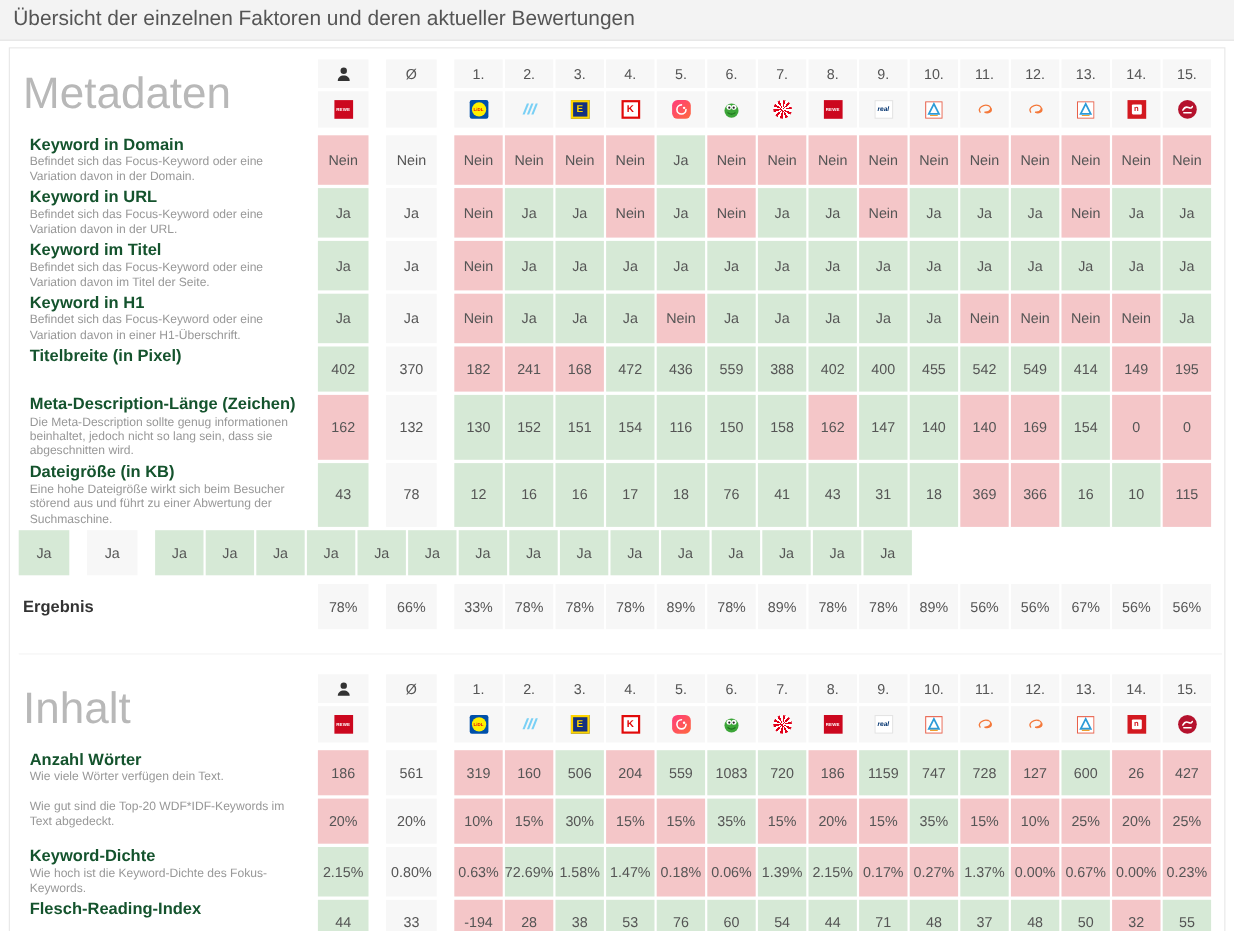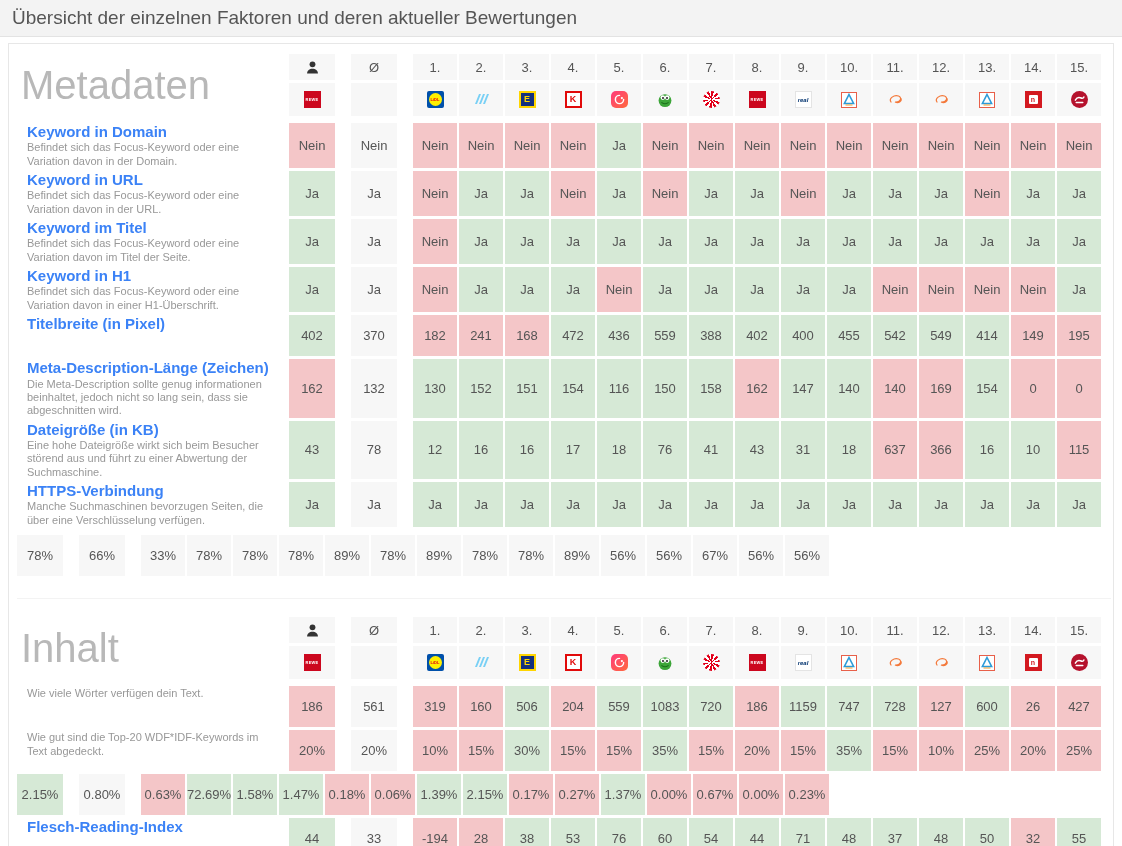--- a/index.html
+++ b/index.html
@@ -16,21 +16,21 @@
   .section-title{width:272px;font-size:40px;font-weight:300;color:var(--title-gray);padding-left:4px;line-height:1.4}
   .hstack{display:flex;flex-direction:column;margin-right:2px}
   .hstack.wide{margin-right:16px}
   .hnum,.hfav{width:44px;background:var(--neutral);display:flex;align-items:center;justify-content:center}
   .hstack.wide .hnum,.hstack.wide .hfav{width:46px}
   .hnum{height:26px;margin-bottom:3px;font-size:13px;color:#555}
   .hfav{height:33px}
   .trow{display:flex;margin-bottom:3px}
   .trow.result{margin-top:8px}
   .tlabel{width:272px;padding:0 12px 0 10px}
-  .tlabel .rt{font-size:15px;font-weight:700;color:#3b82f6;line-height:1.15}
+  .tlabel .rt{font-size:15px;font-weight:700;color:#14532d;line-height:1.15}
   .tlabel .rd{font-size:11px;color:#989898;line-height:1.22;margin-top:1px}
   .tlabel.resultlabel{font-size:15px;font-weight:700;color:#333;padding-left:4px;display:flex;align-items:center}
   .cell{width:44px;min-height:41px;margin-right:2px;display:flex;align-items:center;justify-content:center;
         font-size:13px;color:var(--cell-text)}
   .cell.wide{width:46px;margin-right:16px}
   .good{background:var(--good)} .bad{background:var(--bad)} .neutral{background:var(--neutral)}
   
   .fv{width:17px;height:17px;display:flex;align-items:center;justify-content:center;font-weight:700;line-height:1}
   .fv-rewe{background:#cc071e;color:#fff;font-size:4px;letter-spacing:.2px}
   .fv-lidl{background:#0050aa;border-radius:2px}
@@ -363,50 +363,47 @@
           <div class="cell good">12</div>
           <div class="cell good">16</div>
           <div class="cell good">16</div>
           <div class="cell good">17</div>
           <div class="cell good">18</div>
           <div class="cell good">76</div>
           <div class="cell good">41</div>
           <div class="cell good">43</div>
           <div class="cell good">31</div>
           <div class="cell good">18</div>
-          <div class="cell bad">637</div>
+          <div class="cell bad">369</div>
           <div class="cell bad">366</div>
           <div class="cell good">16</div>
           <div class="cell good">10</div>
           <div class="cell bad">115</div>
         </div>
         <div class="trow">
-          <div class="tlabel">
-            <div class="rt">HTTPS-Verbindung</div>
-            <div class="rd">Manche Suchmaschinen bevorzugen Seiten, die über eine Verschlüsselung verfügen.</div>
-          </div>
           <div class="cell wide good">Ja</div>
           <div class="cell wide neutral">Ja</div>
           <div class="cell good">Ja</div>
           <div class="cell good">Ja</div>
           <div class="cell good">Ja</div>
           <div class="cell good">Ja</div>
           <div class="cell good">Ja</div>
           <div class="cell good">Ja</div>
           <div class="cell good">Ja</div>
           <div class="cell good">Ja</div>
           <div class="cell good">Ja</div>
           <div class="cell good">Ja</div>
           <div class="cell good">Ja</div>
           <div class="cell good">Ja</div>
           <div class="cell good">Ja</div>
           <div class="cell good">Ja</div>
           <div class="cell good">Ja</div>
         </div>
         <div class="trow result">
+          <div class="tlabel resultlabel">Ergebnis</div>
           <div class="cell wide neutral">78%</div>
           <div class="cell wide neutral">66%</div>
           <div class="cell neutral">33%</div>
           <div class="cell neutral">78%</div>
           <div class="cell neutral">78%</div>
           <div class="cell neutral">78%</div>
           <div class="cell neutral">89%</div>
           <div class="cell neutral">78%</div>
           <div class="cell neutral">89%</div>
           <div class="cell neutral">78%</div>
@@ -575,20 +572,21 @@
               <div class="fv fv-ross">
                 <svg width="11" height="11" viewBox="0 0 10 10">
                   <path d="M1.2 5.6 Q3 2.2 5.8 3.4 T9 2.6 M2 7.8 H8" stroke="#fff" stroke-width="1.3" fill="none" stroke-linecap="round"></path>
                 </svg>
               </div>
             </div>
           </div>
         </div>
         <div class="trow">
           <div class="tlabel">
+            <div class="rt">Anzahl Wörter</div>
             <div class="rd">Wie viele Wörter verfügen dein Text.</div>
           </div>
           <div class="cell wide bad">186</div>
           <div class="cell wide neutral">561</div>
           <div class="cell bad">319</div>
           <div class="cell bad">160</div>
           <div class="cell good">506</div>
           <div class="cell bad">204</div>
           <div class="cell good">559</div>
           <div class="cell good">1083</div>
@@ -618,20 +616,24 @@
           <div class="cell bad">20%</div>
           <div class="cell bad">15%</div>
           <div class="cell good">35%</div>
           <div class="cell bad">15%</div>
           <div class="cell bad">10%</div>
           <div class="cell bad">25%</div>
           <div class="cell bad">20%</div>
           <div class="cell bad">25%</div>
         </div>
         <div class="trow">
+          <div class="tlabel">
+            <div class="rt">Keyword-Dichte</div>
+            <div class="rd">Wie hoch ist die Keyword-Dichte des Fokus-Keywords.</div>
+          </div>
           <div class="cell wide good">2.15%</div>
           <div class="cell wide neutral">0.80%</div>
           <div class="cell bad">0.63%</div>
           <div class="cell good">72.69%</div>
           <div class="cell good">1.58%</div>
           <div class="cell good">1.47%</div>
           <div class="cell bad">0.18%</div>
           <div class="cell bad">0.06%</div>
           <div class="cell good">1.39%</div>
           <div class="cell good">2.15%</div>

